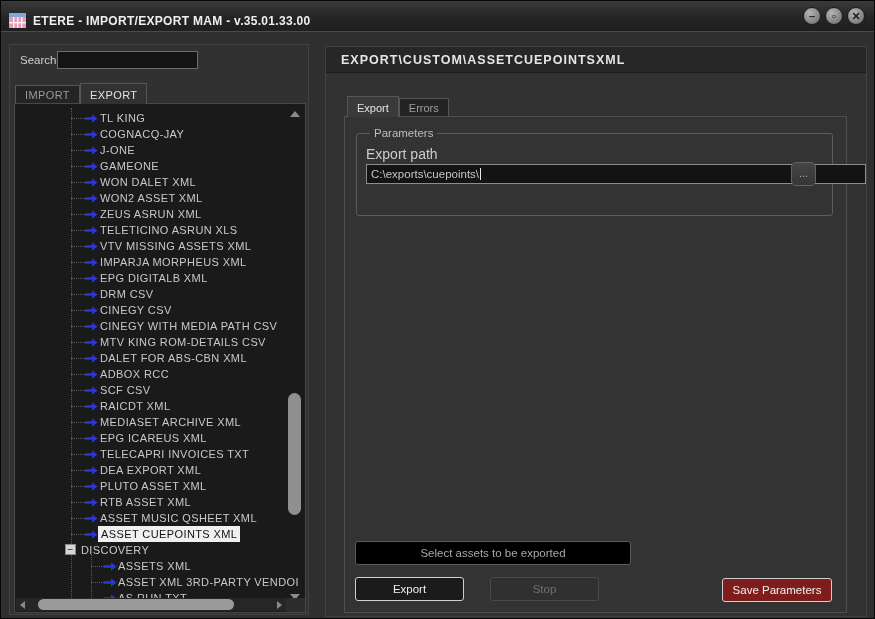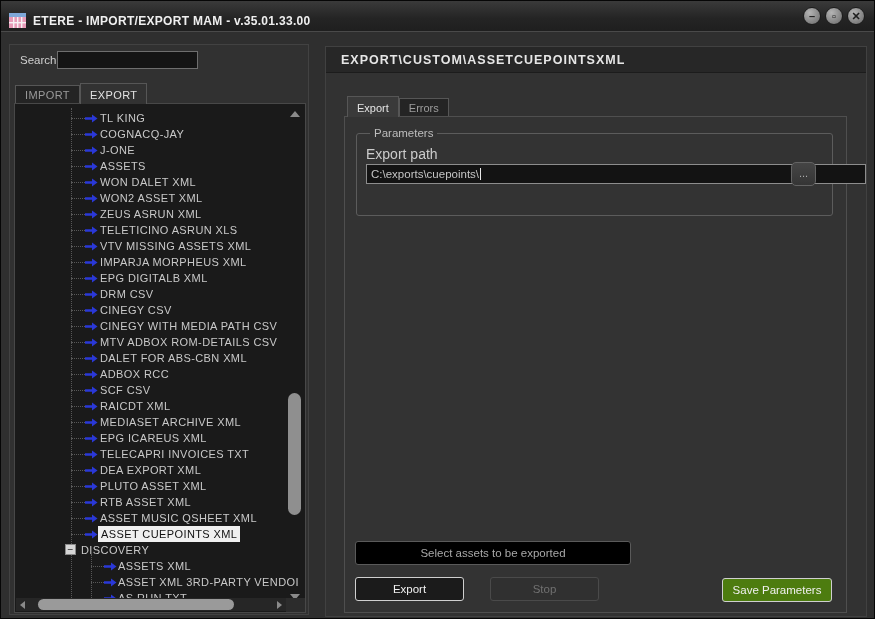--- a/index.html
+++ b/index.html
@@ -87,21 +87,21 @@
   .caret { display:inline-block; width:1px; height:12px; background:#e8e8e8; vertical-align:-2px; margin-left:1px; }
   .browse-btn { position:absolute; left:434px; top:28px; width:25px; height:24px;
     background:linear-gradient(#454545,#353535); border:1px solid #636363; border-radius:5px;
     color:#aaaaaa; font-size:11px; line-height:21px; text-align:center; cursor:default; }
 
   .btn { position:absolute; height:24px; font-size:11.5px; text-align:center; line-height:22px;
     border-radius:3px; cursor:default; }
   .btn-select { left:10px; top:424px; width:276px; background:#000000; border:1px solid #5a5a5a; color:#a8a8a8; }
   .btn-export { left:10px; top:460px; width:109px; background:#1b1b1b; border:1px solid #cfcfcf; color:#f0f0f0; }
   .btn-stop { left:145px; top:460px; width:109px; background:#303030; border:1px solid #4a4a4a; color:#717171; }
-  .btn-save { left:377px; top:461px; width:110px; background:#4d7c0f; border:1px solid #cfcfcf; color:#f0f0f0; }
+  .btn-save { left:377px; top:461px; width:110px; background:#7f1d1d; border:1px solid #cfcfcf; color:#f0f0f0; }
 </style>
 </head>
 <body>
 
 <div class="window">
 
   <div class="titlebar">
     <svg class="app-icon" viewBox="0 0 17 15">
       <rect x="0" y="0" width="17" height="4" fill="#7fa8d9"></rect>
       <rect x="0" y="4" width="17" height="11" fill="#e79ab7"></rect>
@@ -153,21 +153,21 @@
               <svg class="arrow" width="13" height="9" viewBox="0 0 13 9">
                 <path d="M0 3.3 H7 V0.5 L12.5 4.5 L7 8.5 V5.7 H0 Z" fill="#2a38d8"></path>
               </svg>
               <span class="lbl">J-ONE</span>
             </div>
             <div class="tree-row lvl2" style="top: 54px;">
               <span class="dots"></span>
               <svg class="arrow" width="13" height="9" viewBox="0 0 13 9">
                 <path d="M0 3.3 H7 V0.5 L12.5 4.5 L7 8.5 V5.7 H0 Z" fill="#2a38d8"></path>
               </svg>
-              <span class="lbl">ASSETS</span>
+              <span class="lbl">GAMEONE</span>
             </div>
             <div class="tree-row lvl2" style="top: 70px;">
               <span class="dots"></span>
               <svg class="arrow" width="13" height="9" viewBox="0 0 13 9">
                 <path d="M0 3.3 H7 V0.5 L12.5 4.5 L7 8.5 V5.7 H0 Z" fill="#2a38d8"></path>
               </svg>
               <span class="lbl">WON DALET XML</span>
             </div>
             <div class="tree-row lvl2" style="top: 86px;">
               <span class="dots"></span>
@@ -230,21 +230,21 @@
               <svg class="arrow" width="13" height="9" viewBox="0 0 13 9">
                 <path d="M0 3.3 H7 V0.5 L12.5 4.5 L7 8.5 V5.7 H0 Z" fill="#2a38d8"></path>
               </svg>
               <span class="lbl">CINEGY WITH MEDIA PATH CSV</span>
             </div>
             <div class="tree-row lvl2" style="top: 230px;">
               <span class="dots"></span>
               <svg class="arrow" width="13" height="9" viewBox="0 0 13 9">
                 <path d="M0 3.3 H7 V0.5 L12.5 4.5 L7 8.5 V5.7 H0 Z" fill="#2a38d8"></path>
               </svg>
-              <span class="lbl">MTV ADBOX ROM-DETAILS CSV</span>
+              <span class="lbl">MTV KING ROM-DETAILS CSV</span>
             </div>
             <div class="tree-row lvl2" style="top: 246px;">
               <span class="dots"></span>
               <svg class="arrow" width="13" height="9" viewBox="0 0 13 9">
                 <path d="M0 3.3 H7 V0.5 L12.5 4.5 L7 8.5 V5.7 H0 Z" fill="#2a38d8"></path>
               </svg>
               <span class="lbl">DALET FOR ABS-CBN XML</span>
             </div>
             <div class="tree-row lvl2" style="top: 262px;">
               <span class="dots"></span>

